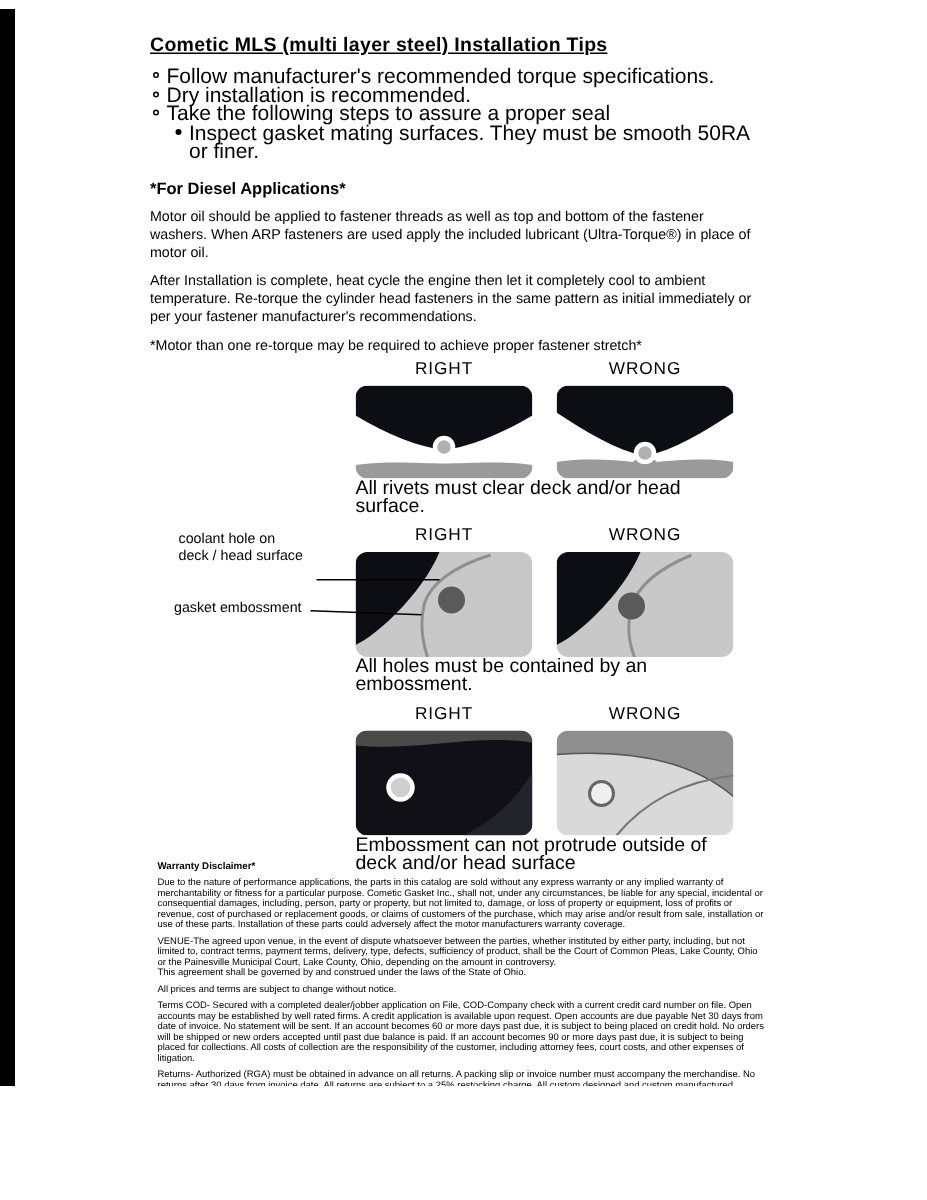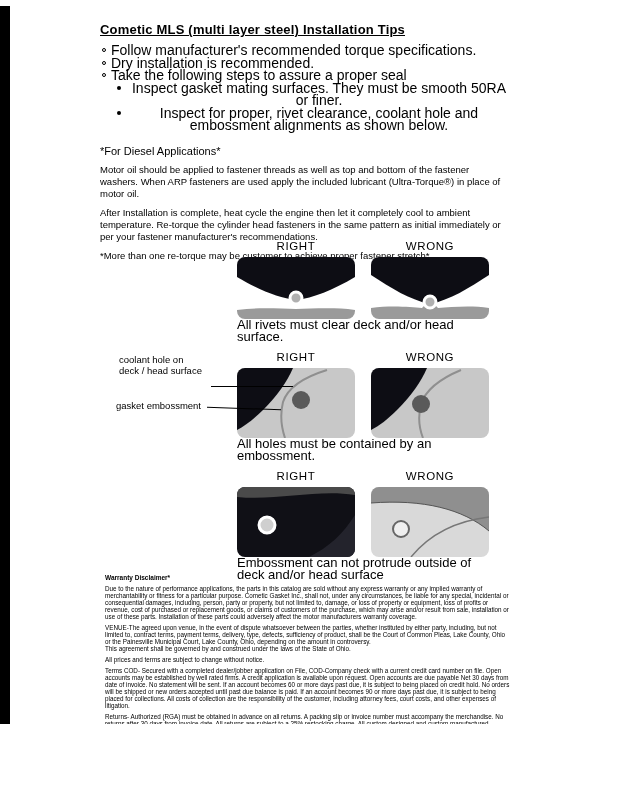--- a/index.html
+++ b/index.html
@@ -8,24 +8,24 @@
   .page { position:relative; width:618px; height:724px; overflow:hidden; background:#fff; }
 
   .edge-bar { position:absolute; left:0; top:6px; width:10px; height:788px; background:#000; }
 
   .content { position:absolute; left:100px; top:22px; width:412px; }
   .title { font-size:13px; font-weight:bold; text-decoration:underline; margin-bottom:7px; letter-spacing:.2px; }
 
   .bullet { display:flex; align-items:flex-start; font-size:14px; line-height:12.5px; }
   .marker { flex:0 0 auto; }
   .marker.circle { width:4px; height:4px; border:1px solid #000; border-radius:50%; margin:4px 5px 0 2px; }
-  .bullet.sub { margin-left:15px;text-align:center; }
+  .bullet.sub { margin-left:15px; }
   .marker.dot { width:4px; height:4px; background:#000; border-radius:50%; margin:4px 5px 0 2px; }
 
-  .diesel-heading { font-size:11px; font-weight:normal; margin-top:13px; }
+  .diesel-heading { font-size:11px; font-weight:bold; margin-top:13px; }
   .body { font-size:9.5px; line-height:12px; margin-top:7px; width:405px; }
 
   .diagrams { position:absolute; left:237px; top:240px; width:252px; }
   .drow + .drow { margin-top:8px; }
   .col-labels { display:flex; height:14px; margin-bottom:3px; }
   .col-label { width:118px; text-align:center; font-size:11.5px; letter-spacing:.6px; }
   .col-label.wrong { margin-left:16px; }
   .img-row { display:flex; gap:16px; }
   .dimg { width:118px; border-radius:8px; overflow:hidden; line-height:0; }
   .dimg svg { display:block; }
@@ -63,29 +63,25 @@
       <span>Dry installation is recommended.</span>
     </div>
     <div class="bullet">
       <span class="marker circle"></span>
       <span>Take the following steps to assure a proper seal</span>
     </div>
     <div class="bullet sub">
       <span class="marker dot"></span>
       <span>Inspect gasket mating surfaces.  They must be smooth 50RA or finer.</span>
     </div>
-    <div class="bullet sub">
-      <span class="marker dot"></span>
-      <span>Inspect for proper, rivet clearance, coolant hole and embossment alignments as shown below.</span>
-    </div>
 
     <h2 class="diesel-heading">*For Diesel Applications*</h2>
     <p class="body">Motor oil should be applied to fastener threads as well as top and bottom of the fastener washers. When ARP fasteners are used apply the included lubricant (Ultra-Torque®) in place of motor oil.</p>
     <p class="body">After Installation is complete, heat cycle the engine then let it completely cool to ambient temperature. Re-torque the cylinder head fasteners in the same pattern as initial immediately or per your fastener manufacturer's recommendations.</p>
-    <p class="body">*More than one re-torque may be customer to achieve proper fastener stretch*</p>
+    <p class="body">*Motor than one re-torque may be required to achieve proper fastener stretch*</p>
   </div>
 
   <div class="diagrams">
 
     <div class="drow">
       <div class="col-labels">
         <span class="col-label right">RIGHT</span>
         <span class="col-label wrong">WRONG</span>
       </div>
       <div class="img-row">

